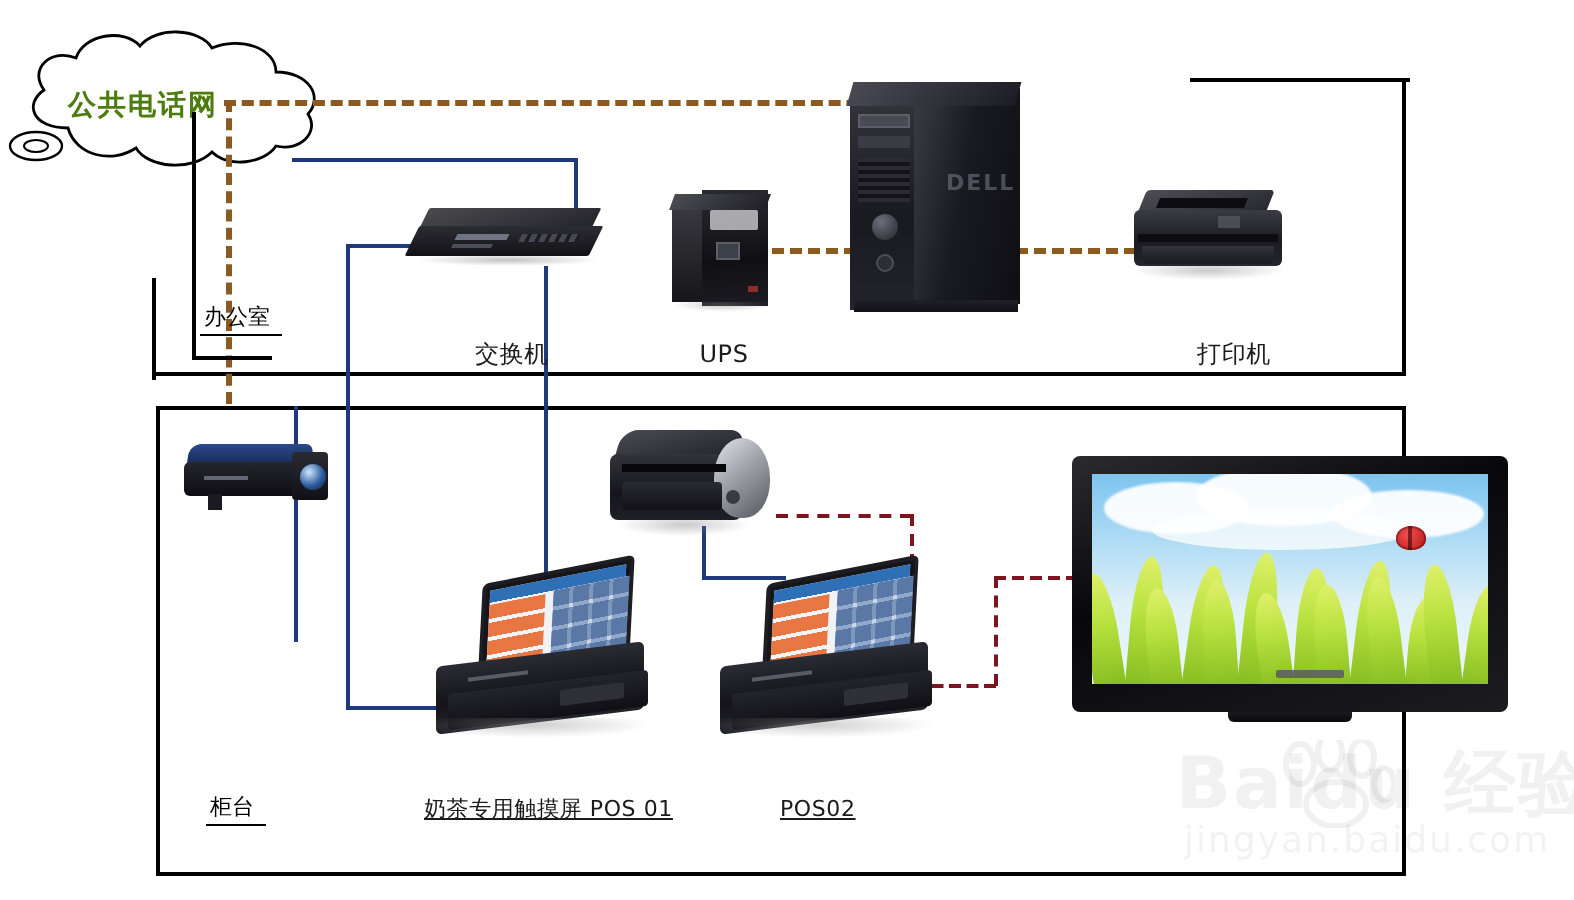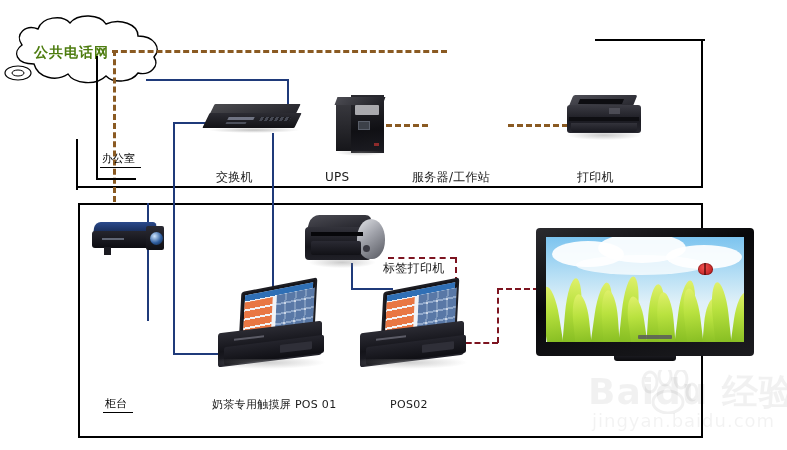--- a/index.html
+++ b/index.html
@@ -30,24 +30,24 @@
     white-space:nowrap;
   }
   .zone-label.underlined { border-bottom:1.5px solid #000; padding:0 6px 1px 2px; }
 
   
   .caption {
     position:absolute;
     font-size:12px;
     color:#1a1a1a;
     white-space:nowrap;
-    text-align:left;
+    text-align:center;
     letter-spacing:0.3px;
   }
-  .caption.sm { font-size:11px; }
+  .caption.sm { font-size:11px;text-decoration:underline; }
 
   
   #cloud { position:absolute; left:4px; top:12px; width:170px; height:78px; }
   #cloud-text {
     position:absolute; left:30px; top:32px;
     font-size:14px; font-weight:bold; color:#4d7c0f;
     letter-spacing:1px; white-space:nowrap;
   }
 
   
@@ -461,20 +461,32 @@
   <div id="dev-ups">
     <span class="side"></span>
     <span class="front"></span>
     <span class="cap"></span>
     <span class="panel"></span>
     <span class="lcd"></span>
     <span class="led"></span>
     <span class="shadow"></span>
   </div>
 
+  <div id="dev-server">
+    <span class="left"></span>
+    <span class="right"></span>
+    <span class="top"></span>
+    <span class="bay1"></span>
+    <span class="bay2"></span>
+    <span class="vent"></span>
+    <span class="logo">DELL</span>
+    <span class="badge"></span>
+    <span class="pwr"></span>
+    <span class="foot"></span>
+  </div>
 
   <div id="dev-printer">
     <span class="tray"></span>
     <span class="slot"></span>
     <span class="body"></span>
     <span class="band"></span>
     <span class="front"></span>
     <span class="pnl"></span>
     <span class="shadow"></span>
   </div>
@@ -554,23 +566,21 @@
       </div>
     </div>
     <span class="stand"></span>
   </div>
 
   <span class="zone-label underlined" style="left:100px; top:151px;">办公室</span>
   <span class="zone-label underlined" style="left:103px; top:396px;">柜台</span>
 
   <span class="caption" style="left:216px; top:169px; width:80px;">交换机</span>
   <span class="caption" style="left:325px; top:170px; width:74px;">UPS</span>
-  <span class="caption" style="left:412px; top:169px; width:112px;">服务器/工作站</span>
   <span class="caption" style="left:577px; top:169px; width:80px;">打印机</span>
-  <span class="caption" style="left:383px; top:260px; width:92px; text-align:left;">标签打印机</span>
   <span class="caption sm" style="left:212px; top:397px; width:180px; text-align:left;">奶茶专用触摸屏 POS  01</span>
   <span class="caption sm" style="left:390px; top:398px; width:60px; text-align:left;">POS02</span>
 
   <div id="watermark">
     <svg class="paw" viewBox="0 0 58 44">
       <ellipse cx="10" cy="12" rx="7" ry="10" fill="none" stroke="#000" stroke-width="3"></ellipse>
       <ellipse cx="25" cy="6" rx="6" ry="9" fill="none" stroke="#000" stroke-width="3"></ellipse>
       <ellipse cx="41" cy="9" rx="6" ry="9" fill="none" stroke="#000" stroke-width="3"></ellipse>
       <ellipse cx="52" cy="22" rx="5" ry="8" fill="none" stroke="#000" stroke-width="3"></ellipse>
       <ellipse cx="28" cy="32" rx="15" ry="11" fill="none" stroke="#000" stroke-width="3"></ellipse>

